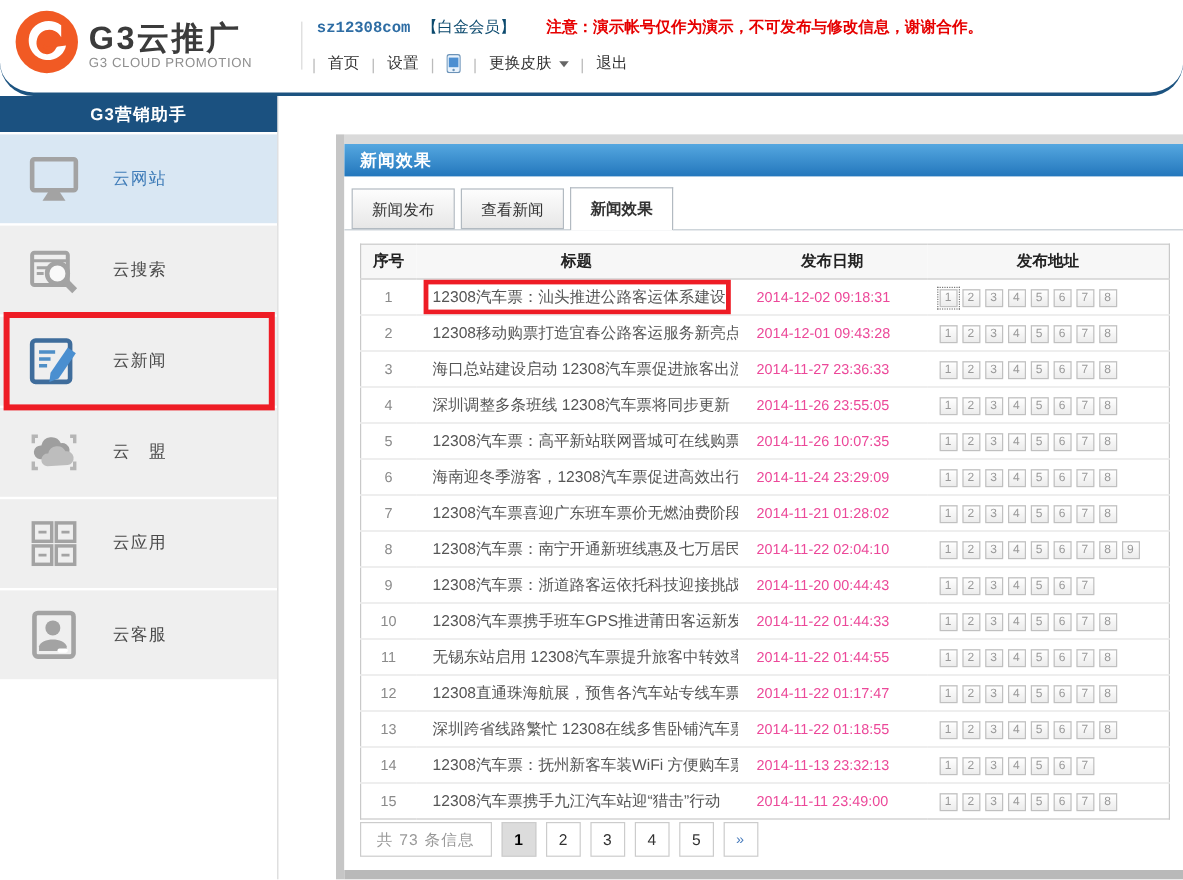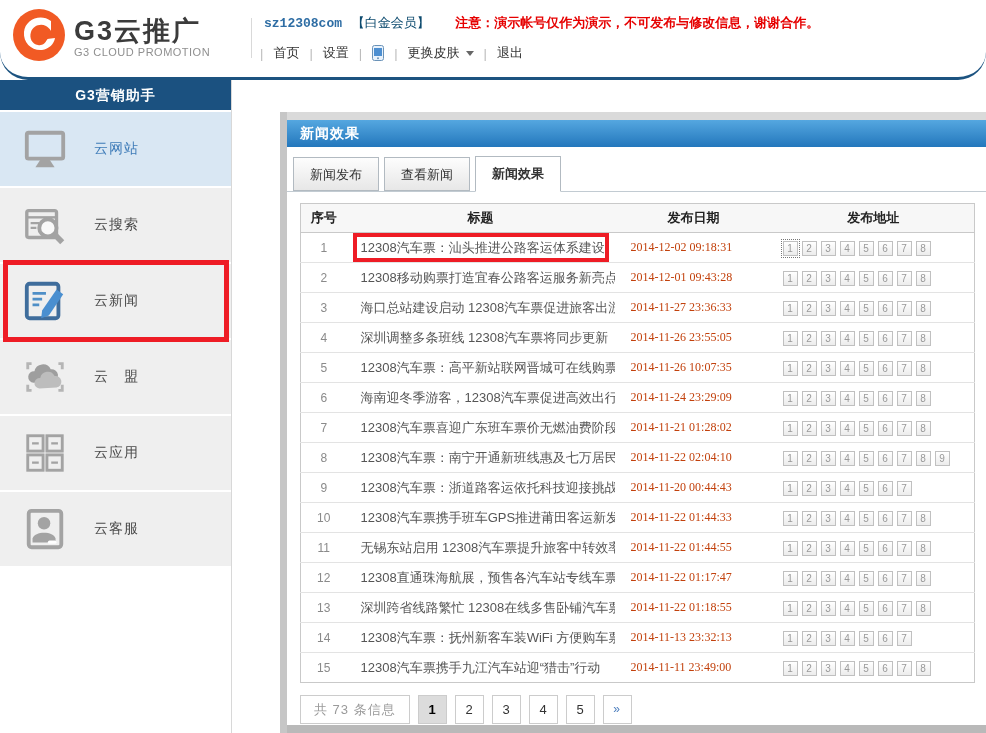--- a/index.html
+++ b/index.html
@@ -45,28 +45,28 @@
   .tab { display:inline-block; height:34px; line-height:34px; padding:0 16px; margin-right:5px; border:1px solid #b2bac1; background:linear-gradient(#fdfdfd,#e7e7e7); font-size:13px; color:#333; cursor:pointer; position:relative; vertical-align:bottom; }
   .tab.active { background:#fff; font-weight:bold; height:36px; line-height:34px; border-bottom:1px solid #fff; margin-bottom:-1px; z-index:2; }
 
   
   .news-table { margin:11px 11px 0 13px; width:675px; border-collapse:collapse; table-layout:fixed; border:1px solid #c9c9c9; }
   .news-table th { height:29px; background:#f7f7f7; border-bottom:1px solid #c9c9c9; font-size:13px; color:#222; font-weight:bold; text-align:center; }
   .news-table td { height:30px; border-bottom:1px solid #e3e3e3; font-size:13px; background:#fff; }
   .news-table tr:last-child td { border-bottom:none; }
   td.c-no { text-align:center; color:#8a8a8a; font-size:12px; }
   td.c-title { color:#555; padding-left:14px; position:relative; white-space:nowrap; overflow:hidden; }
-  td.c-date { color:#c2410c; font-family:Liberation Serif, serif; font-size:12px; padding-left:16px; }
+  td.c-date { color:#ec4899; font-family:Liberation Sans, sans-serif; font-size:12px; padding-left:16px; }
   td.c-links { padding-left:10px; white-space:nowrap; }
   .pg-link { display:inline-block; width:15px; height:15px; line-height:14px; text-align:center; border:1px solid #c0c0c0; background:linear-gradient(#fff,#ececec); color:#999; font-size:10px; margin-right:4px; cursor:pointer; }
   .pg-link.focused { outline:1px dotted #777; outline-offset:1px; }
   .title-red-box { position:absolute; left:6px; top:0px; width:256px; height:29px; border:4px solid #ee1c25; pointer-events:none; }
 
   
-  .pager { margin:12px 0 0 13px; display:flex; align-items:center; font-size:13px; }
+  .pager { margin:2px 0 0 13px; display:flex; align-items:center; font-size:13px; }
   .pager-total { border:1px solid #ccc; height:29px; line-height:27px; padding:0 13px; color:#9a9a9a; letter-spacing:1px; }
   .pager-btn { min-width:29px; height:29px; line-height:27px; text-align:center; border:1px solid #ccc; margin-left:8px; color:#333; background:#fff; cursor:pointer; padding:0 8px; }
   .pager-btn.current { background:#dcdcdc; font-weight:bold; color:#000; }
   .pager-btn.next { color:#4a7dbd; font-size:12px; letter-spacing:1px; }
 </style>
 </head>
 <body>
 
 <div id="app">
 

